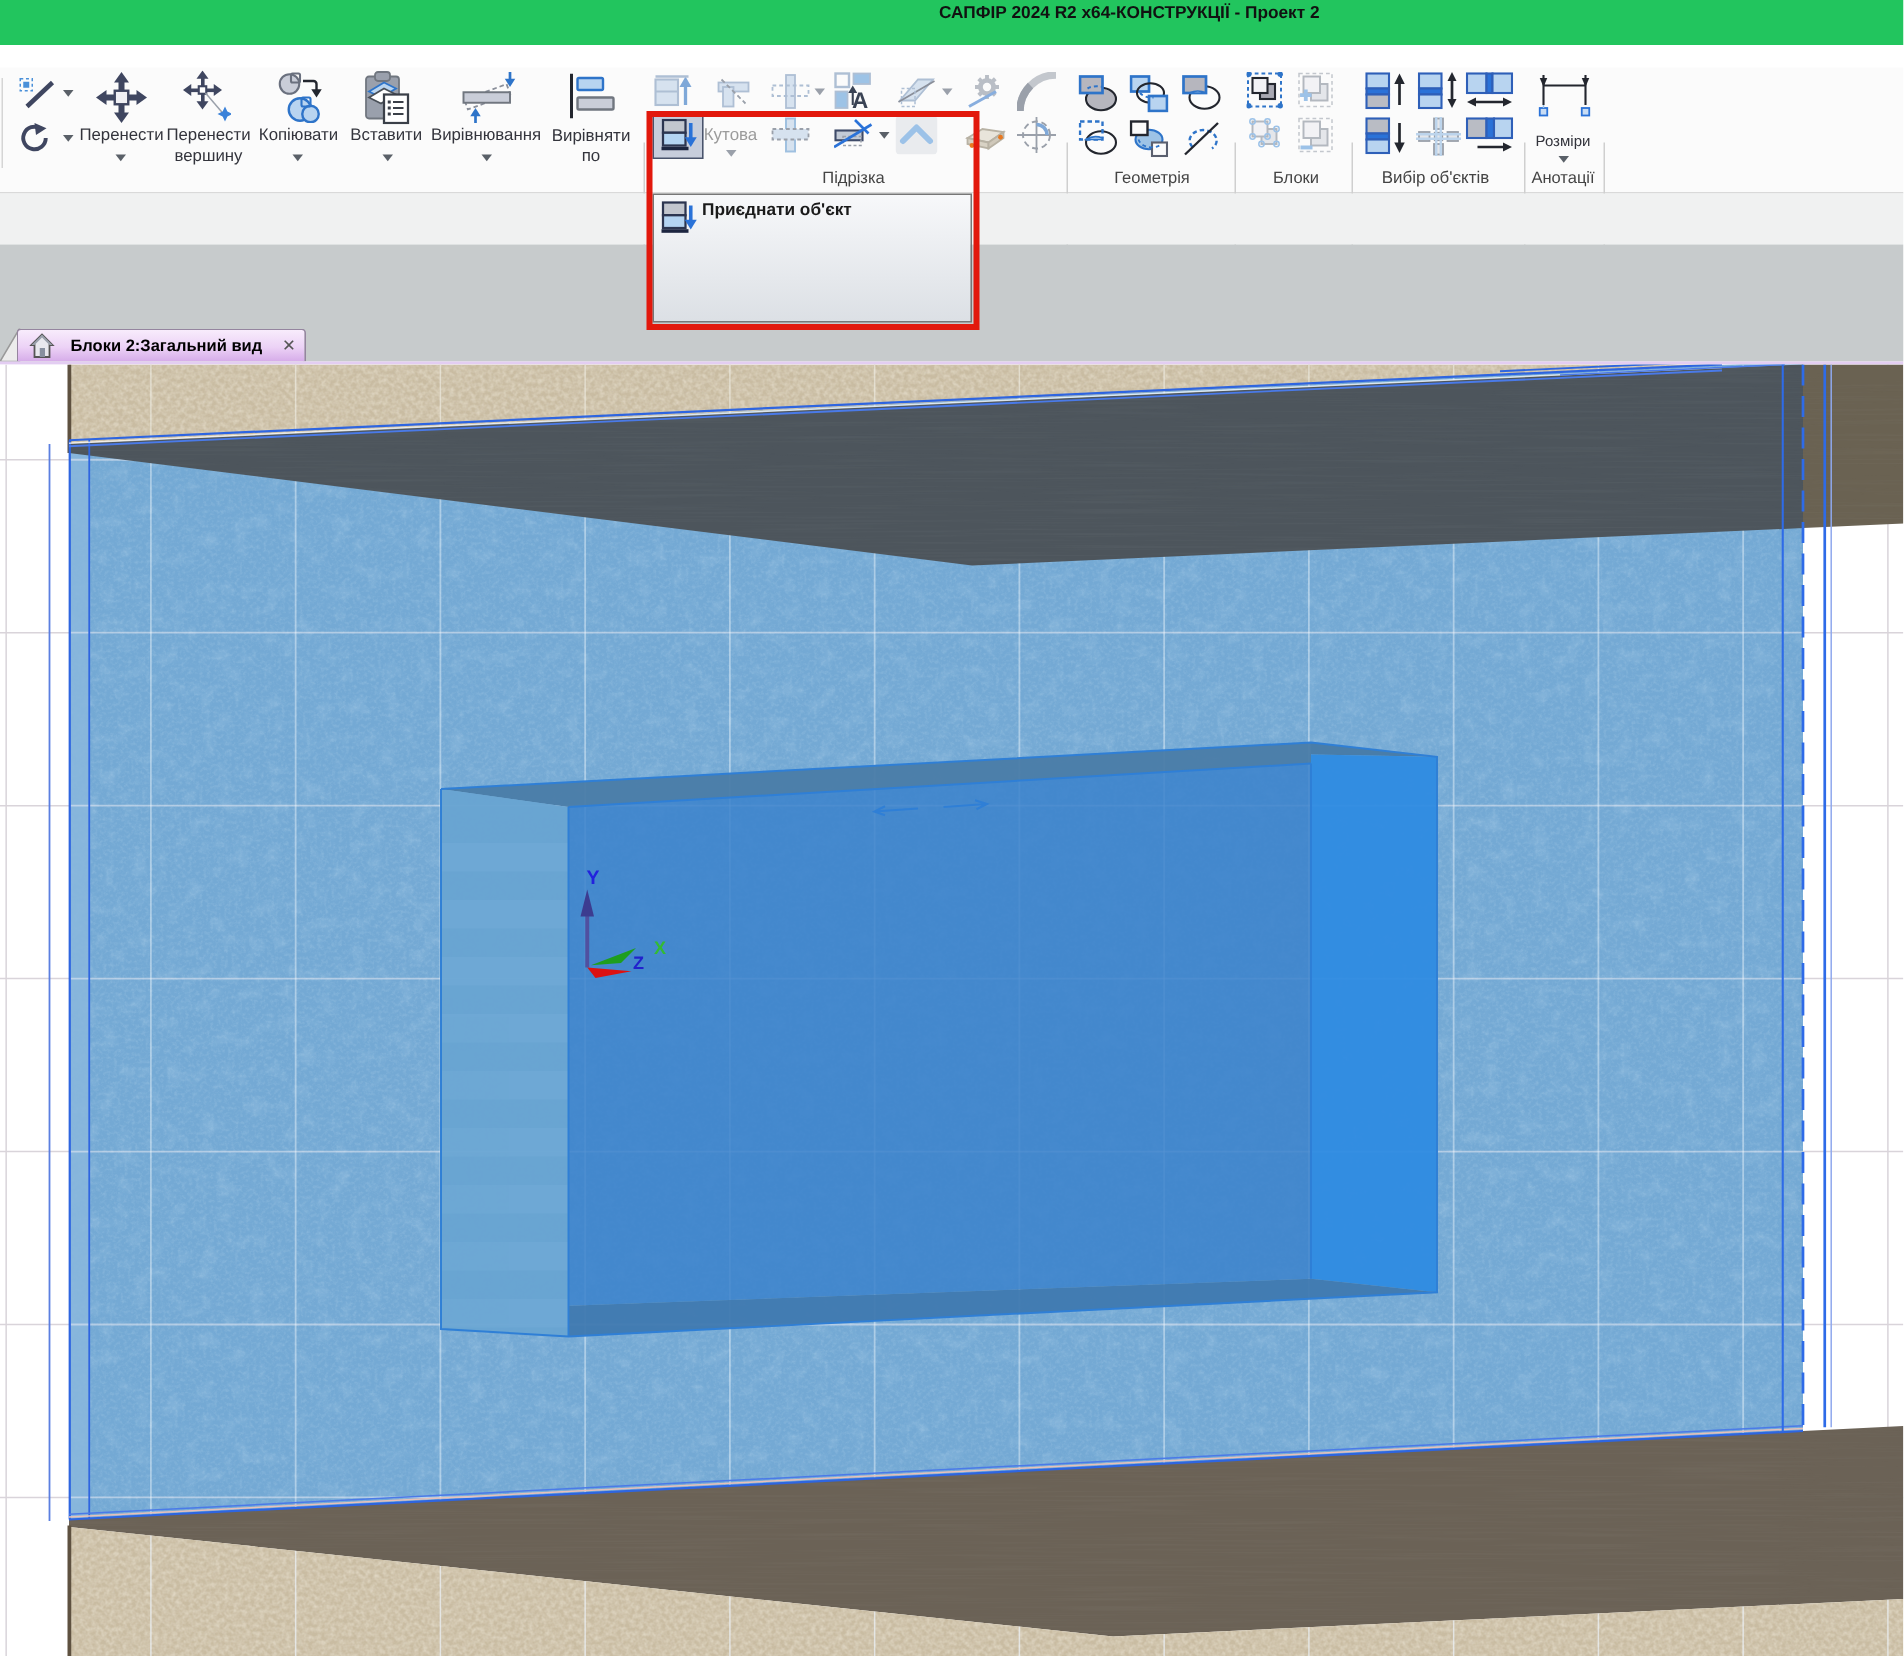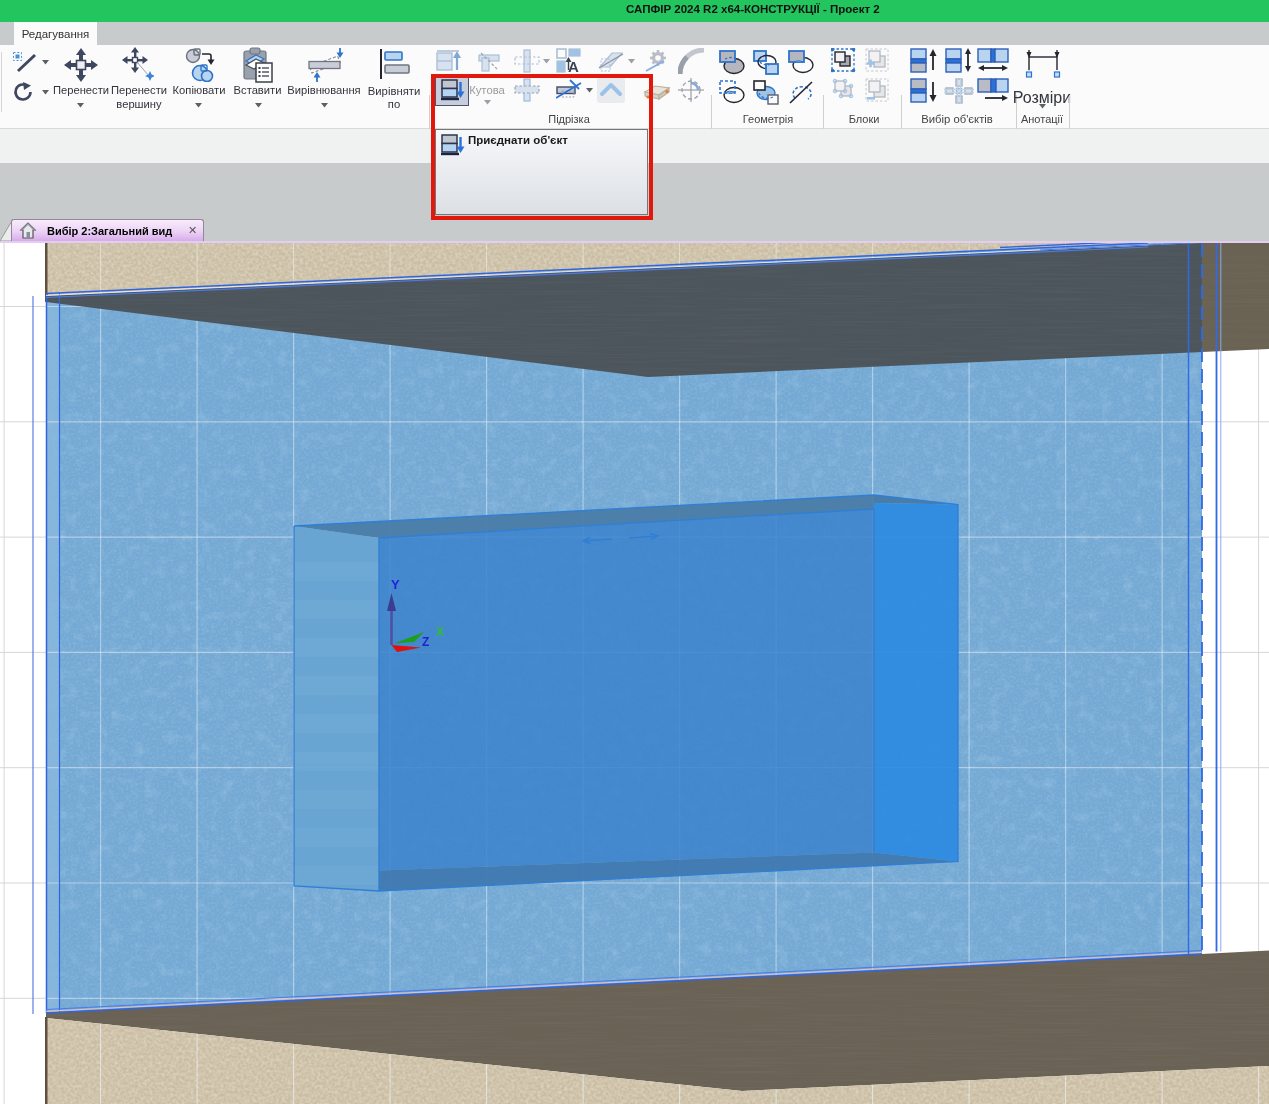--- a/index.html
+++ b/index.html
@@ -31,23 +31,20 @@
 #dtab .txt{position:absolute;left:35px;top:4.5px;font-size:11px;font-weight:bold;color:#000;}
 #dtab .x{position:absolute;left:176px;top:4px;font-size:11px;color:#555;}
 #scene{position:absolute;left:0;top:243px;}
 </style>
 </head>
 <body>
 <div id="app">
   <div id="titlebar">
       <span>САПФІР 2024 R2 x64-КОНСТРУКЦІЇ - Проект 2</span>
     </div>
-  <div id="tabrow">
-      <div id="rtab">Редагування</div>
-    </div>
   <div id="ribbon">
       <div style="position:absolute;left:1px;top:7px;width:1px;height:60px;background:#d5d5d5"></div>
       <svg class="icon" style="left:12px;top:6px" width="26" height="22" viewBox="0 0 26 22">
 <rect x="1.5" y="1.5" width="8" height="8" fill="none" stroke="#4a90d9" stroke-width="1" stroke-dasharray="2,1.8"></rect>
 <rect x="3.5" y="3.5" width="4" height="4" fill="#4a90d9"></rect>
 <line x1="6" y1="20" x2="23" y2="4" stroke="#3f4660" stroke-width="3"></line>
       </svg>
       <svg class="icon" style="left:41px;top:14px" width="9" height="6">
         <path d="M1,1 L8,1 L4.5,5.5 Z" fill="#5a6068"></path>
       </svg>
@@ -371,40 +368,40 @@
       <svg class="icon" style="left:1024px;top:3px" width="38" height="32" viewBox="0 0 38 32">
 <line x1="5" y1="9" x2="33" y2="9" stroke="#23262e" stroke-width="1.4"></line>
 <line x1="5" y1="2" x2="5" y2="22" stroke="#23262e" stroke-width="1.4"></line>
 <line x1="33" y1="2" x2="33" y2="22" stroke="#23262e" stroke-width="1.4"></line>
 <polygon points="5,4 2.5,10 7.5,10" fill="#23262e" transform="rotate(180 5 7)"></polygon>
 <polygon points="33,4 30.5,10 35.5,10" fill="#23262e" transform="rotate(180 33 7)"></polygon>
 <rect x="2.5" y="24" width="5" height="5" fill="#c8dcf4" stroke="#2a72d8" stroke-width="1.2"></rect>
 <rect x="30.5" y="24" width="5" height="5" fill="#c8dcf4" stroke="#2a72d8" stroke-width="1.2"></rect>
 <line x1="5" y1="22" x2="5" y2="24" stroke="#9cc2e8" stroke-width="1"></line>
       </svg>
-      <div class="blabel" style="left:987.0px;top:44px;width:110px;font-size:16px;color:#33343c">Розміри</div>
+      <div class="blabel" style="left:987.0px;top:44px;width:110px;font-size:10px;color:#33343c">Розміри</div>
       <svg class="icon" style="left:1038px;top:58px" width="9" height="6">
         <path d="M1,1 L8,1 L4.5,5.5 Z" fill="#5a6068"></path>
       </svg>
       <div class="blabel" style="left:987.0px;top:68px;width:110px;font-size:11px;color:#444">Анотації</div>
       <div class="gsep" style="left:1069px"></div>
     </div>
   <div id="band1"></div>
   <div id="band2"></div>
   <div id="doctabs">
     <svg width="14" height="22" style="position:absolute;left:0;top:0">
         <path d="M0,22 L13,0 L13,22 Z" fill="#ececec" stroke="#999" stroke-width="1"></path>
       </svg>
     <div id="dtab">
       <svg style="position:absolute;left:7px;top:2px" width="18" height="17" viewBox="0 0 18 17">
         <polygon points="2,8 9,1 16,8 14,8 14,16 4,16 4,8" fill="#e8e8ee" stroke="#555" stroke-width="1.2"></polygon>
         <polygon points="9,1 16,8 14,8 9,3 4,8 2,8" fill="#9aa0ac"></polygon>
         <rect x="7.5" y="10" width="3.5" height="6" fill="#8890a0"></rect>
       </svg>
-      <span class="txt">Вибір 2:Загальний вид</span>
+      <span class="txt">Блоки 2:Загальний вид</span>
       <span class="x">✕</span>
     </div>
   </div>
   <div id="lavline"></div>
   <div id="redbox"></div>
   <div id="tooltip">
     <div id="ttl">Приєднати об'єкт</div>
     <svg style="position:absolute;left:4px;top:4px" width="26" height="24" viewBox="0 0 26 24">
       <rect x="2" y="1" width="15" height="8.5" fill="#c2c6ce" stroke="#2c3550" stroke-width="1.5"></rect>
       <rect x="2" y="9.5" width="15" height="8.5" fill="#b4d4f2" stroke="#2c3550" stroke-width="1.5"></rect>

